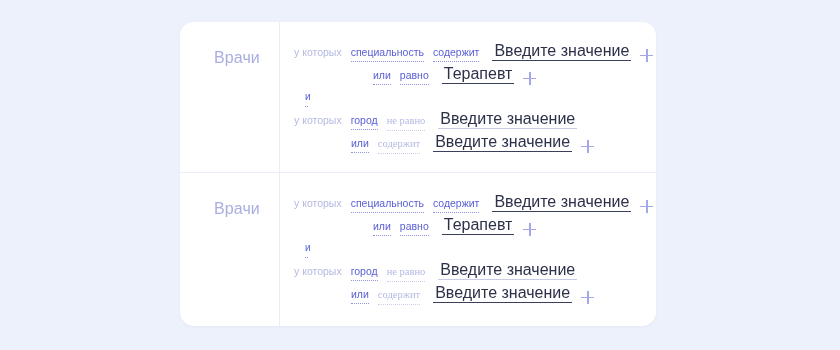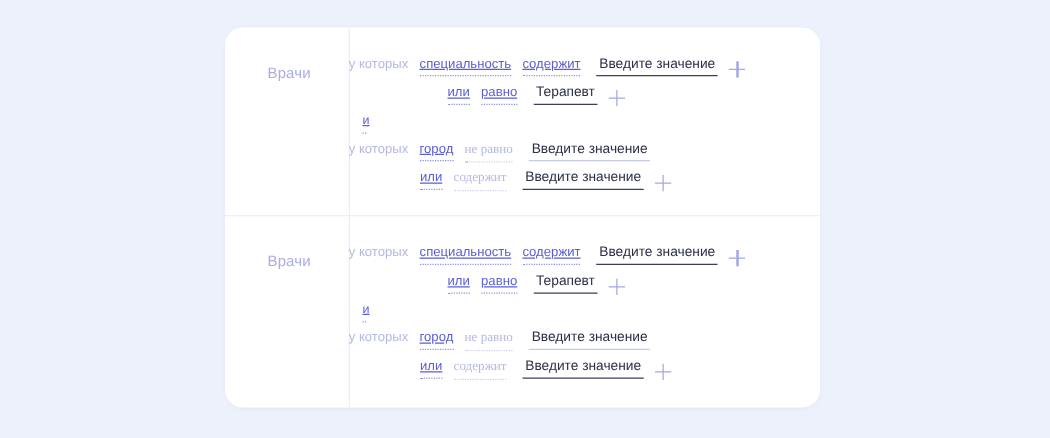--- a/index.html
+++ b/index.html
@@ -50,27 +50,28 @@
     border-top: 1px solid #eceff9;
   }
   .entity {
     width: 99px;
     flex: 0 0 99px;
     box-sizing: border-box;
     padding-left: 34px;
     padding-top: 13px;
   }
   .entity-label {
-    font-size: 12px;
+    font-size: 16px;
     color: #a9aee0;
     letter-spacing: 0.1px;
     white-space: nowrap;
   }
   .conds {
     flex: 1 1 auto;
+    padding-left: 15px;
     padding-top: 8px;
   }
   .row {
     display: flex;
     align-items: baseline;
     height: 23px;
     white-space: nowrap;
   }
   .row.indent {
     padding-left: 79px;
@@ -86,21 +87,20 @@
     white-space: nowrap;
     padding-bottom: 2px;
   }
   
   .tok.muted {
     color: #b4b9e2;
   }
   
   .tok.sel {
     color: #5a5fd4;
-    text-decoration: underline;
   }
   .tok.sel::after {
     content: "";
     position: absolute;
     left: 0;
     right: 0;
     bottom: -1px;
     height: 0;
     border-bottom: 1px dotted #8f94e2;
   }
@@ -114,21 +114,21 @@
     position: absolute;
     left: 0;
     right: 0;
     bottom: -1px;
     height: 0;
     border-bottom: 1px dotted #ccd0ea;
   }
   
   .tok.val {
     color: #2c3048;
-    font-size: 11px;
+    font-size: 16px;
     padding: 0 2px 3px 2px;
     margin-right: 8px;
     margin-left: 4px;
   }
   .tok.val::after {
     content: "";
     position: absolute;
     left: 0;
     right: 0;
     bottom: 0;

